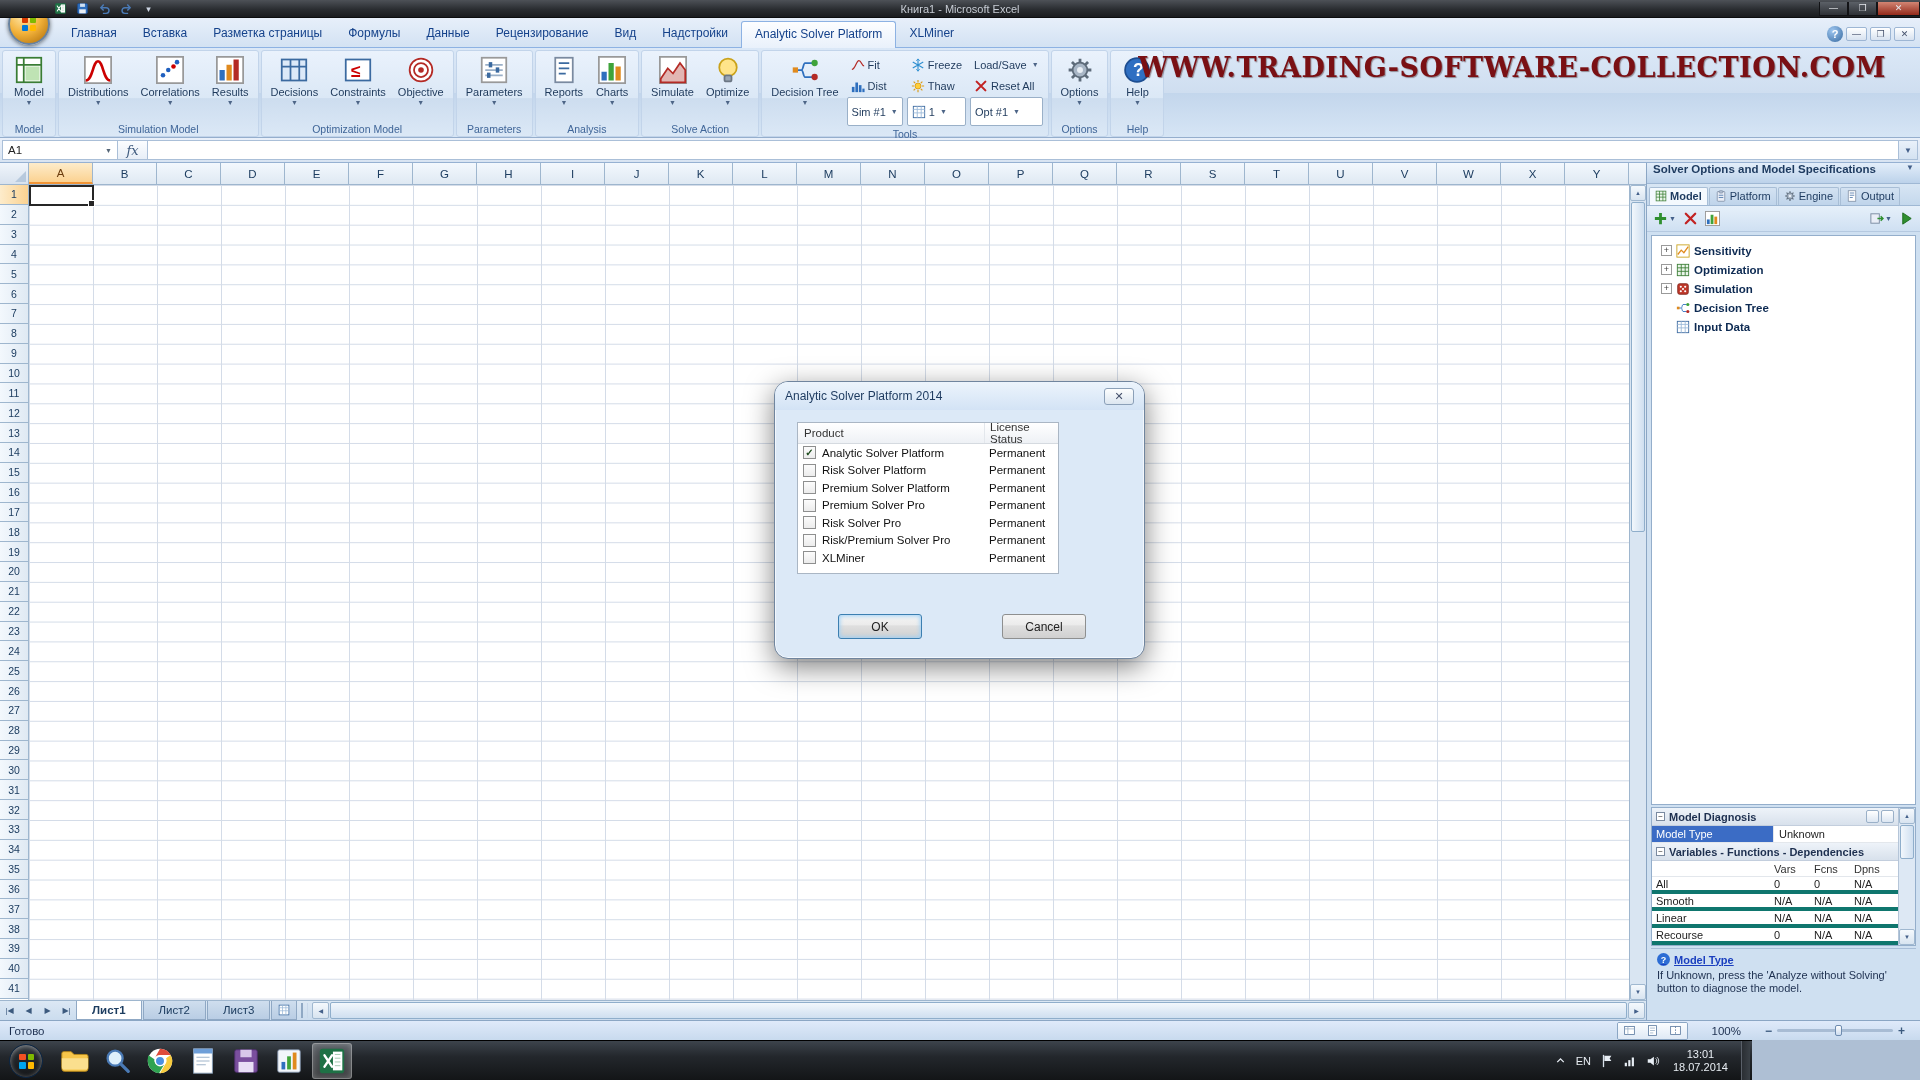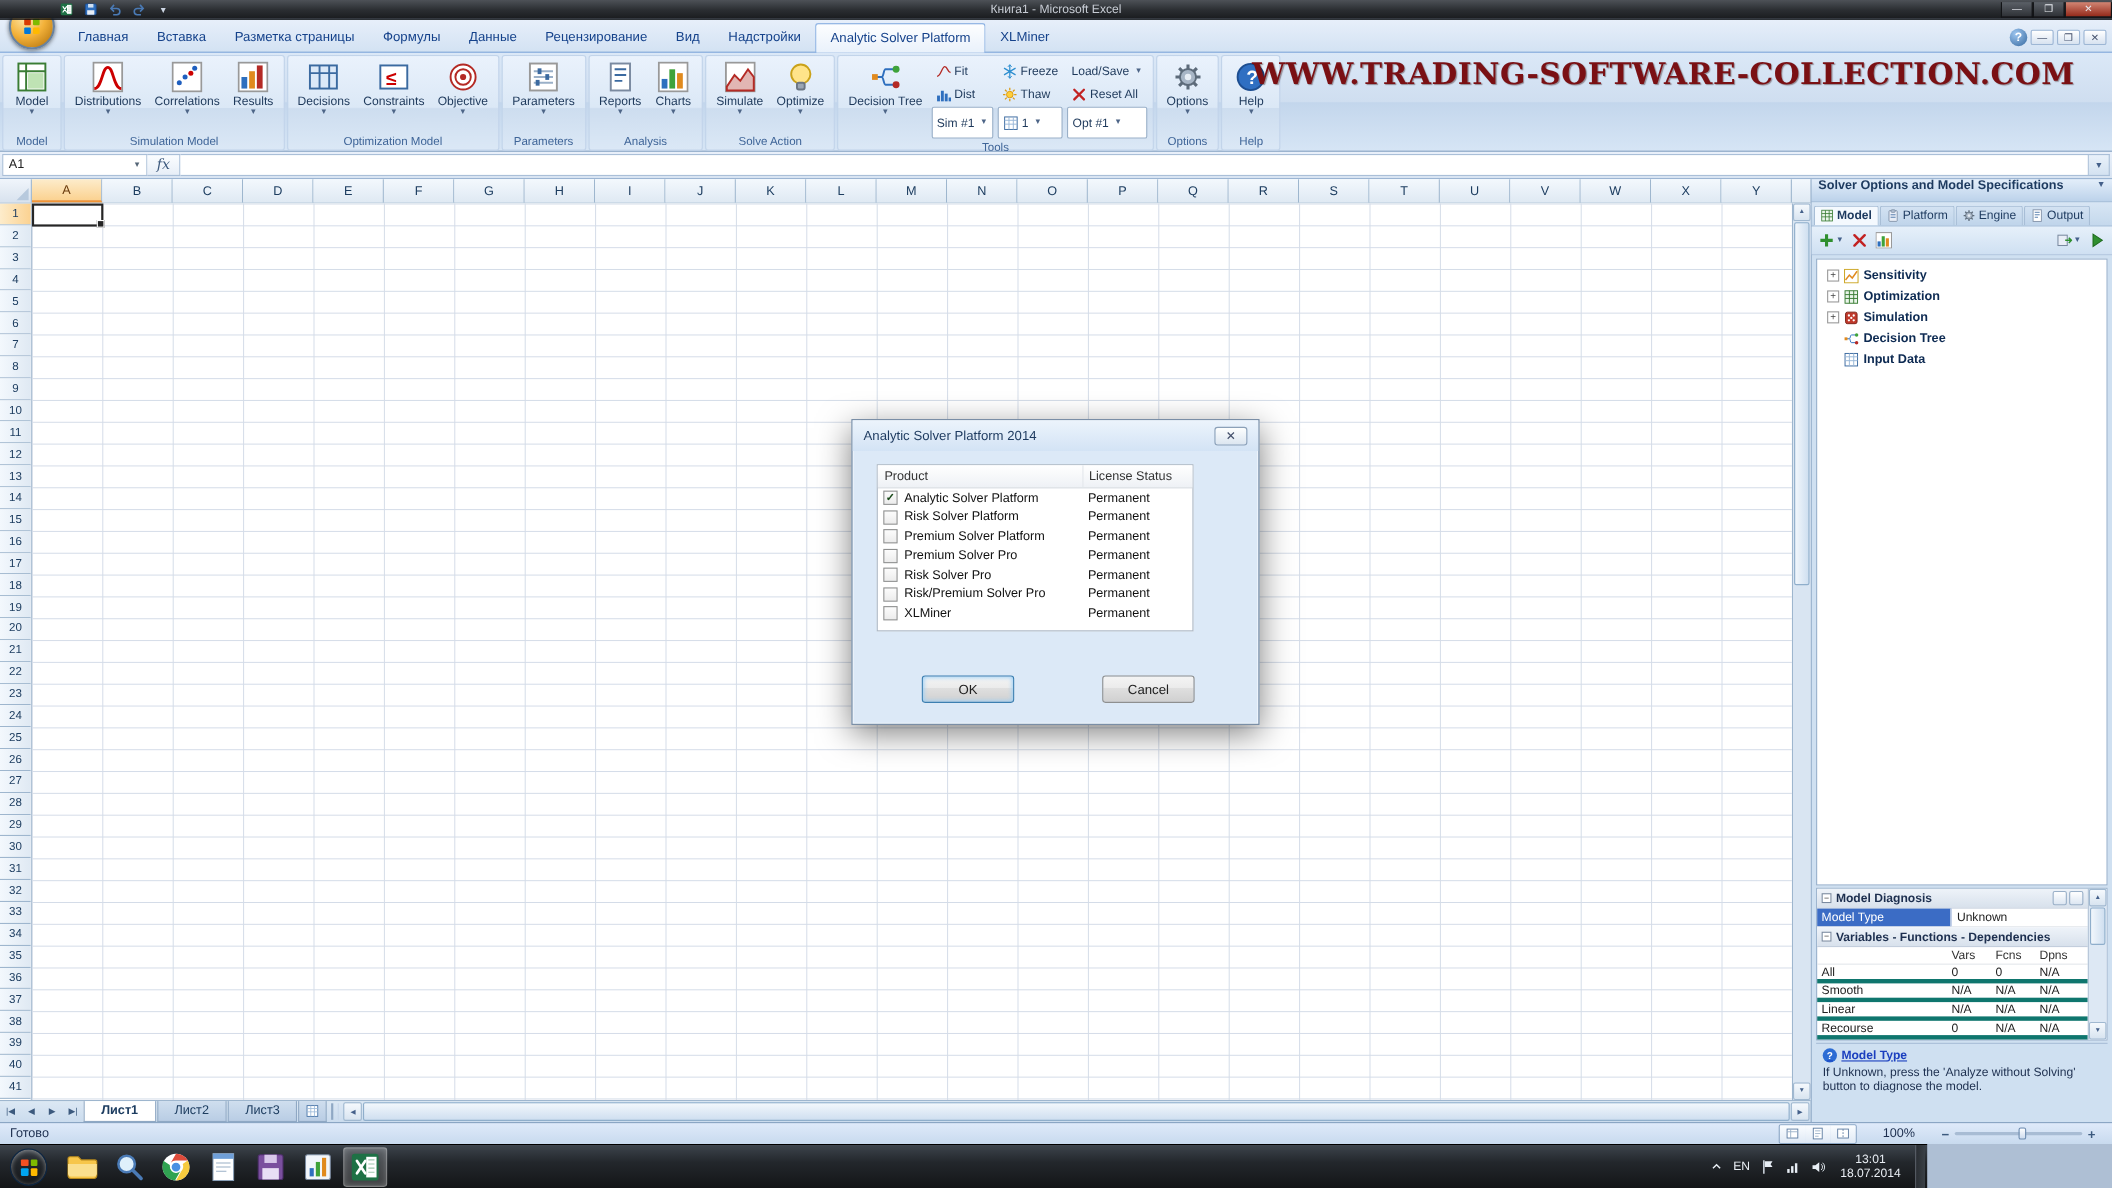--- a/index.html
+++ b/index.html
@@ -54,21 +54,21 @@
 
   
   .watermark{position:absolute;top:52px;right:34px;z-index:8;text-align:left;color:#7a1014;
     font-family:"DejaVu Serif",serif;font-weight:bold;text-shadow:1px 1px 1px rgba(40,0,0,.4)}
   .wm1{font-size:27px;letter-spacing:.5px;white-space:pre}
   .wm2{font-size:21px;margin-top:3px;white-space:pre}
 
   
   .formulabar{height:25px;background:linear-gradient(#e9f0fa,#d8e4f2);border-bottom:1px solid #96b1d2;
     display:flex;align-items:stretch;padding:2px}
-  .namebox{width:132px;background:#fff;border:1px solid #aabfd8;display:flex;align-items:center;
+  .namebox{width:116px;background:#fff;border:1px solid #aabfd8;display:flex;align-items:center;
     padding:0 5px;font-size:11.5px;color:#222}
   .nb-arrow{margin-left:auto;font-size:7px;color:#567}
   .fx{width:30px;display:flex;align-items:center;justify-content:center;font-style:italic;
     font-family:"DejaVu Serif",serif;font-size:13px;color:#3e5a7e;border:1px solid #aabfd8;border-left:none;
     background:linear-gradient(#fbfdff,#e7eef7)}
   .finput{flex:1;background:#fff;border:1px solid #aabfd8;border-left:none}
   .fexpand{width:19px;display:flex;align-items:center;justify-content:center;font-size:8px;color:#44608a;
     background:linear-gradient(#e9f1fa,#d4e2f1);border:1px solid #aabfd8;border-left:none}
 
   
@@ -184,27 +184,27 @@
   .tb-items{display:flex;align-items:center;gap:3px;margin-left:4px}
   .tb-item{width:40px;height:36px;display:flex;align-items:center;justify-content:center;border-radius:3px;border:1px solid transparent}
   .tb-item.active{background:rgba(255,255,255,.18);border-color:rgba(255,255,255,.35);
     box-shadow:inset 0 0 6px rgba(255,255,255,.25)}
   .tray{margin-left:auto;display:flex;align-items:center;gap:9px;color:#e8edf3;font-size:11px}
   .tray .ticon{display:inline-flex}
   .clock{text-align:center;line-height:13px;padding:0 4px}
   .showdesk{width:9px;height:40px;border-left:1px solid #5a6069;background:linear-gradient(90deg,#2a2e33,#3a4046)}
 
   
-  .dialog{position:absolute;left:774px;top:381px;width:371px;height:278px;z-index:20;border-radius:0;overflow:hidden;
+  .dialog{position:absolute;left:774px;top:381px;width:371px;height:278px;z-index:20;border-radius:14px;overflow:hidden;
     background:#dce9f7;border:1px solid #70859e;box-shadow:0 8px 28px rgba(0,0,0,.5),inset 0 0 0 1px rgba(255,255,255,.65)}
   .dlg-title{height:28px;display:flex;align-items:center;padding:0 10px;font-size:12px;color:#1d3a5f;
     background:linear-gradient(#ecf4fc,#d3e3f5)}
   .dlg-close{margin-left:auto;width:30px;height:17px;display:flex;align-items:center;justify-content:center;font-size:11px;
     color:#44506b;background:linear-gradient(#fdfefe,#dce6f0);border:1px solid #8ba0b8;border-radius:3px}
-  .dlg-list{position:absolute;left:22px;top:40px;width:288px;height:152px;background:#fff;border:1px solid #aab6c4}
+  .dlg-list{position:absolute;left:22px;top:40px;width:262px;height:152px;background:#fff;border:1px solid #aab6c4}
   .dlg-colhdr{display:flex;height:21px;border-bottom:1px solid #d5dae0;background:linear-gradient(#ffffff,#eef1f5);
     font-size:11.5px;color:#333;align-items:center}
   .dlg-colhdr .c1{width:186px;padding-left:6px}
   .dlg-colhdr .c2{flex:1;padding-left:5px;border-left:1px solid #e3e7ec;height:100%;display:flex;align-items:center}
   .dlg-row{position:relative;height:17.5px;display:flex;align-items:center;padding-left:5px;font-size:11.5px;color:#111}
   .checkbox{width:13px;height:13px;min-width:13px;border:1px solid #8e8f8f;background:linear-gradient(#fcfcfc,#ececec);
     display:flex;align-items:center;justify-content:center;font-size:10px;line-height:1;color:#1a4a1a;font-weight:bold}
   .pname{margin-left:6px}
   .pstatus{position:absolute;left:191px}
   .btn{position:absolute;width:84px;height:25px;display:flex;align-items:center;justify-content:center;font-size:12px;color:#222;

